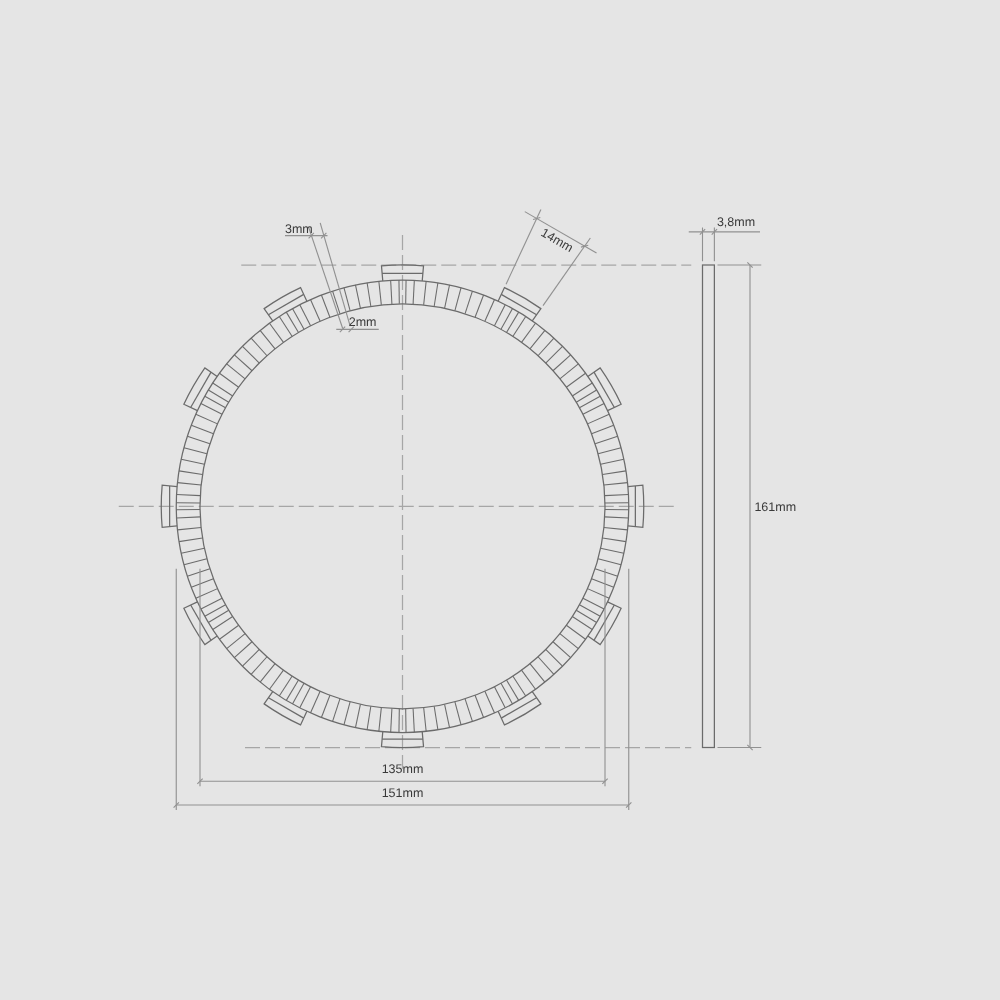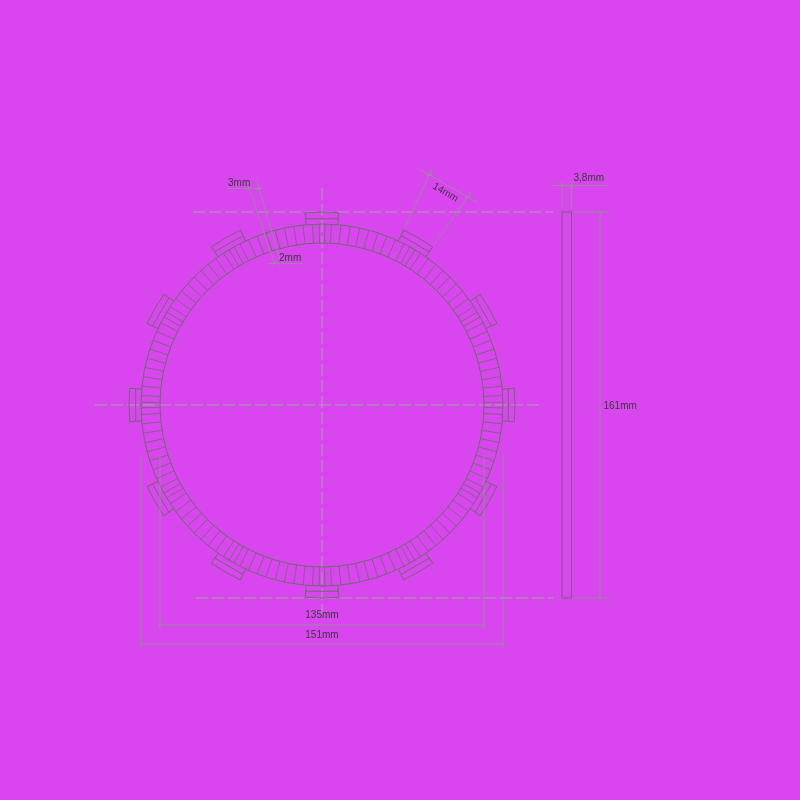--- a/index.html
+++ b/index.html
@@ -1,16 +1,16 @@
 <!DOCTYPE html>
 <html style="--outline: #6b6b6b; --dash: #a6a6a6; --dim: #919191; --text: #3a3a3a;"><head>
 <meta charset="utf-8">
 <style>
   html,body{margin:0;padding:0;background:#fff;}
-  .stage{position:relative;width:800px;height:800px;background:#d946ef;overflow:hidden;
+  .stage{position:relative;width:800px;height:800px;background:#e5e5e5;overflow:hidden;
          font-family:"Liberation Sans", sans-serif;}
   svg{display:block;}
   svg text{font-family:"Liberation Sans", sans-serif;font-size:10px;fill:var(--text,#3a3a3a);}
   .outline{fill:none;stroke:var(--outline,#6b6b6b);stroke-width:1;}
   .seg{fill:none;stroke:var(--outline,#6b6b6b);stroke-width:0.85;}
   .dash{fill:none;stroke:var(--dash,#a6a6a6);stroke-width:1;stroke-dasharray:12 4;}
   .dim{fill:none;stroke:var(--dim,#919191);stroke-width:0.9;}
 </style>
 </head>
 <body>

